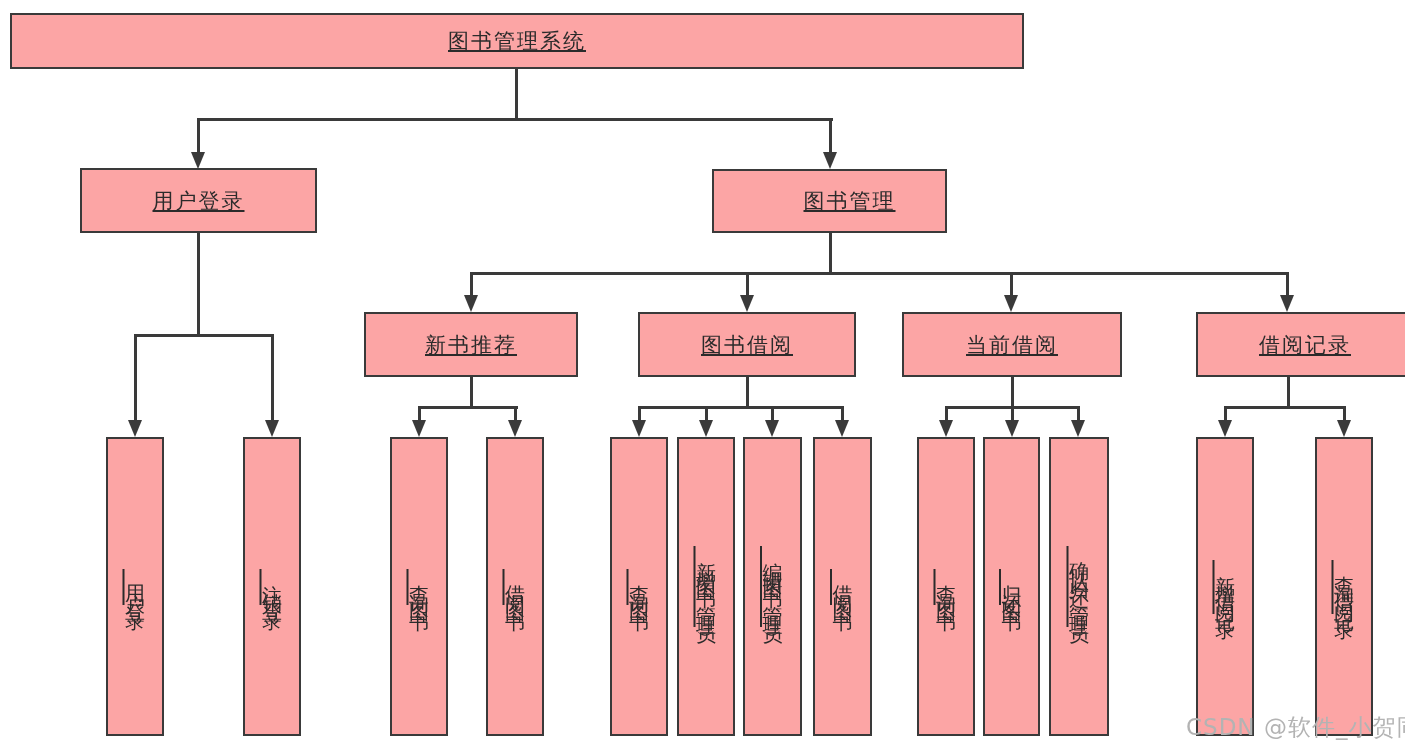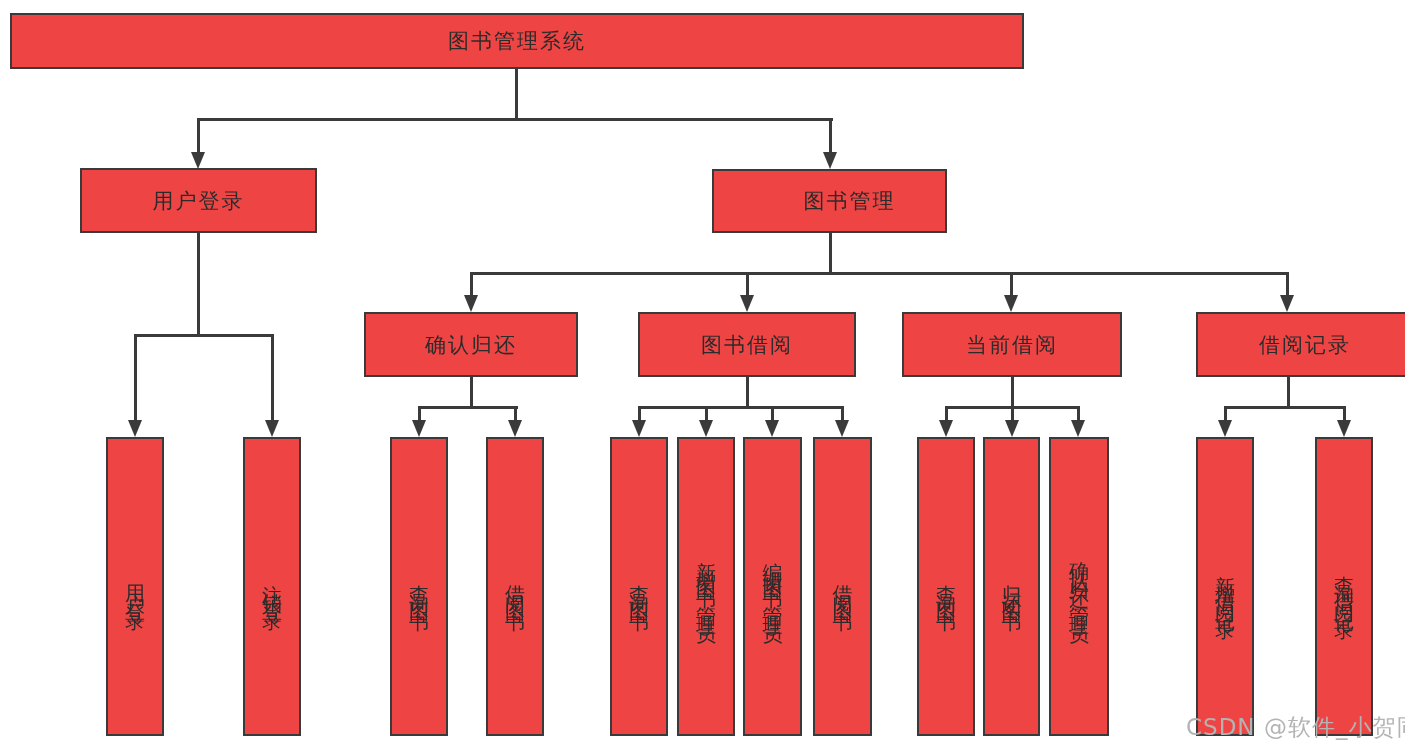--- a/index.html
+++ b/index.html
@@ -13,26 +13,27 @@
   .vline,.hline{position:absolute;background:var(--line,#3a3a3a);}
   .vline{width:3px;}
   .hline{height:3px;}
   .ah{
     position:absolute;width:0;height:0;
     border-left:7px solid transparent;
     border-right:7px solid transparent;
     border-top:17px solid var(--line,#3a3a3a);
   }
   .box{
-    position:absolute;background:#ef4444;
+    position:absolute;background:#fca5a5;
     border:2px solid var(--line,#3a3a3a);
     box-sizing:border-box;
     display:flex;align-items:center;justify-content:center;
     color:var(--text,#2b2b2b);
     z-index:2;
+    text-decoration:underline;
   }
   .box-h{font-size:21px;letter-spacing:2px;white-space:nowrap;}
   .vt{
     writing-mode:vertical-rl;
     text-orientation:mixed;
     font-size:20px;
     letter-spacing:9px;
     line-height:1.05;
     white-space:nowrap;
   }
@@ -108,21 +109,21 @@
   <div class="vline" style="left:1224px;top:406px;height:15px;"></div>
   <div class="ah" style="left:1218px;top:420px;"></div>
   <div class="vline" style="left:1343px;top:406px;height:15px;"></div>
   <div class="ah" style="left:1337px;top:420px;"></div>
 
   <div class="box box-h" style="left:10px;top:13px;width:1014px;height:56px;">图书管理系统</div>
 
   <div class="box box-h" style="left:80px;top:168px;width:237px;height:65px;">用户登录</div>
   <div class="box box-h" style="left:712px;top:169px;width:235px;height:64px;padding-left:40px;">图书管理</div>
 
-  <div class="box box-h" style="left:364px;top:312px;width:214px;height:65px;">确认归还</div>
+  <div class="box box-h" style="left:364px;top:312px;width:214px;height:65px;">新书推荐</div>
   <div class="box box-h" style="left:902px;top:312px;width:220px;height:65px;">当前借阅</div>
   <div class="box box-h" style="left:638px;top:312px;width:218px;height:65px;">图书借阅</div>
   <div class="box box-h" style="left:1196px;top:312px;width:218px;height:65px;">借阅记录</div>
 
   <div class="box box-v" style="left:106px;top:437px;width:58px;height:299px;">
     <span class="vt">用户登录</span>
   </div>
   <div class="box box-v" style="left:243px;top:437px;width:58px;height:299px;">
     <span class="vt">注销登录</span>
   </div>

